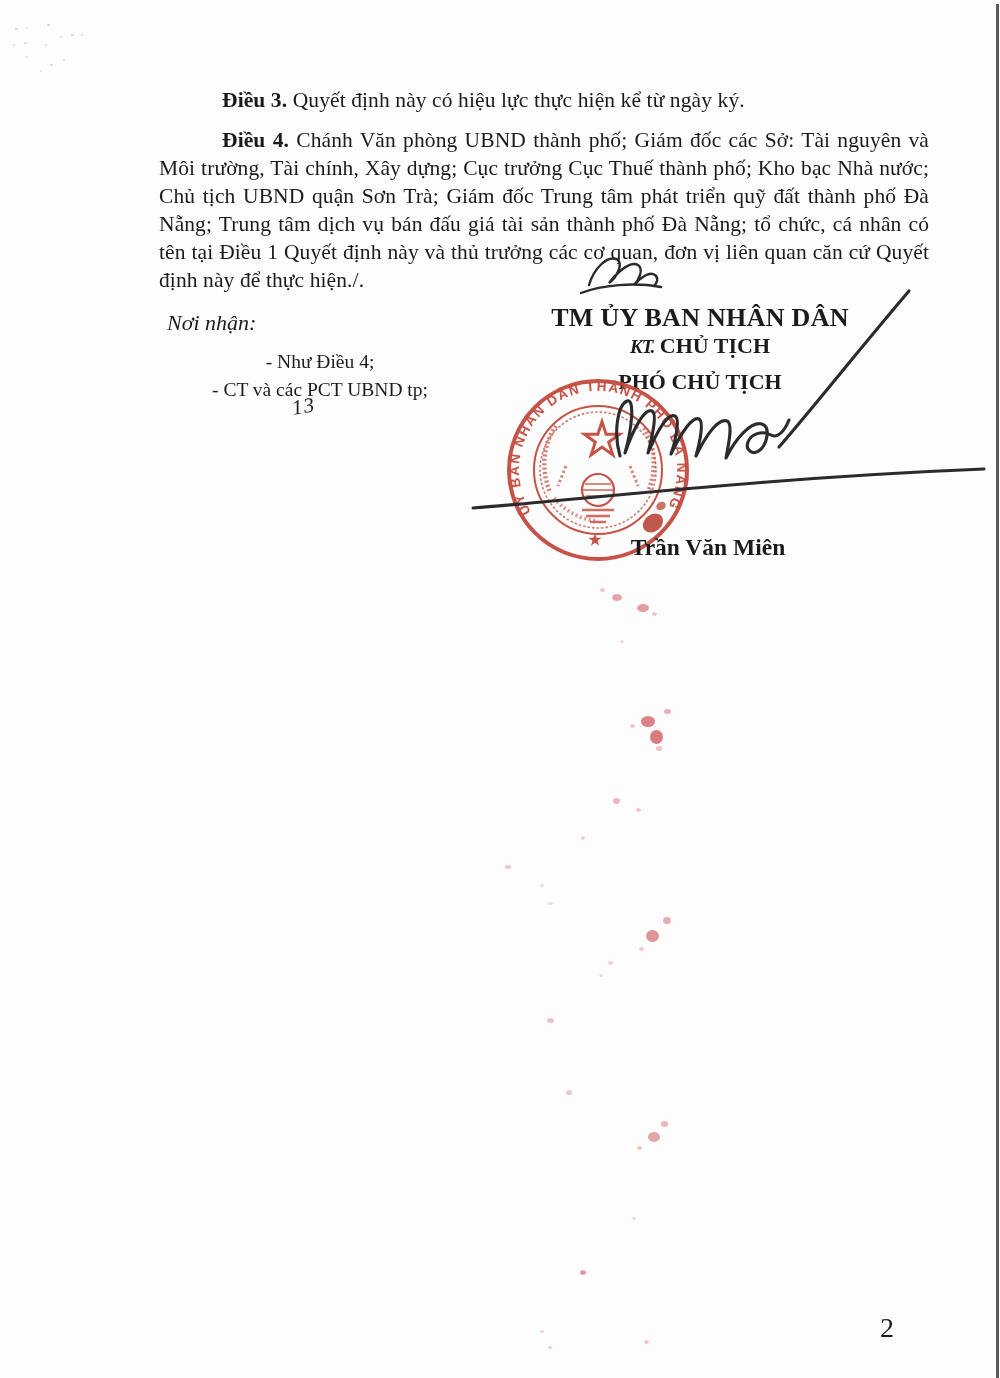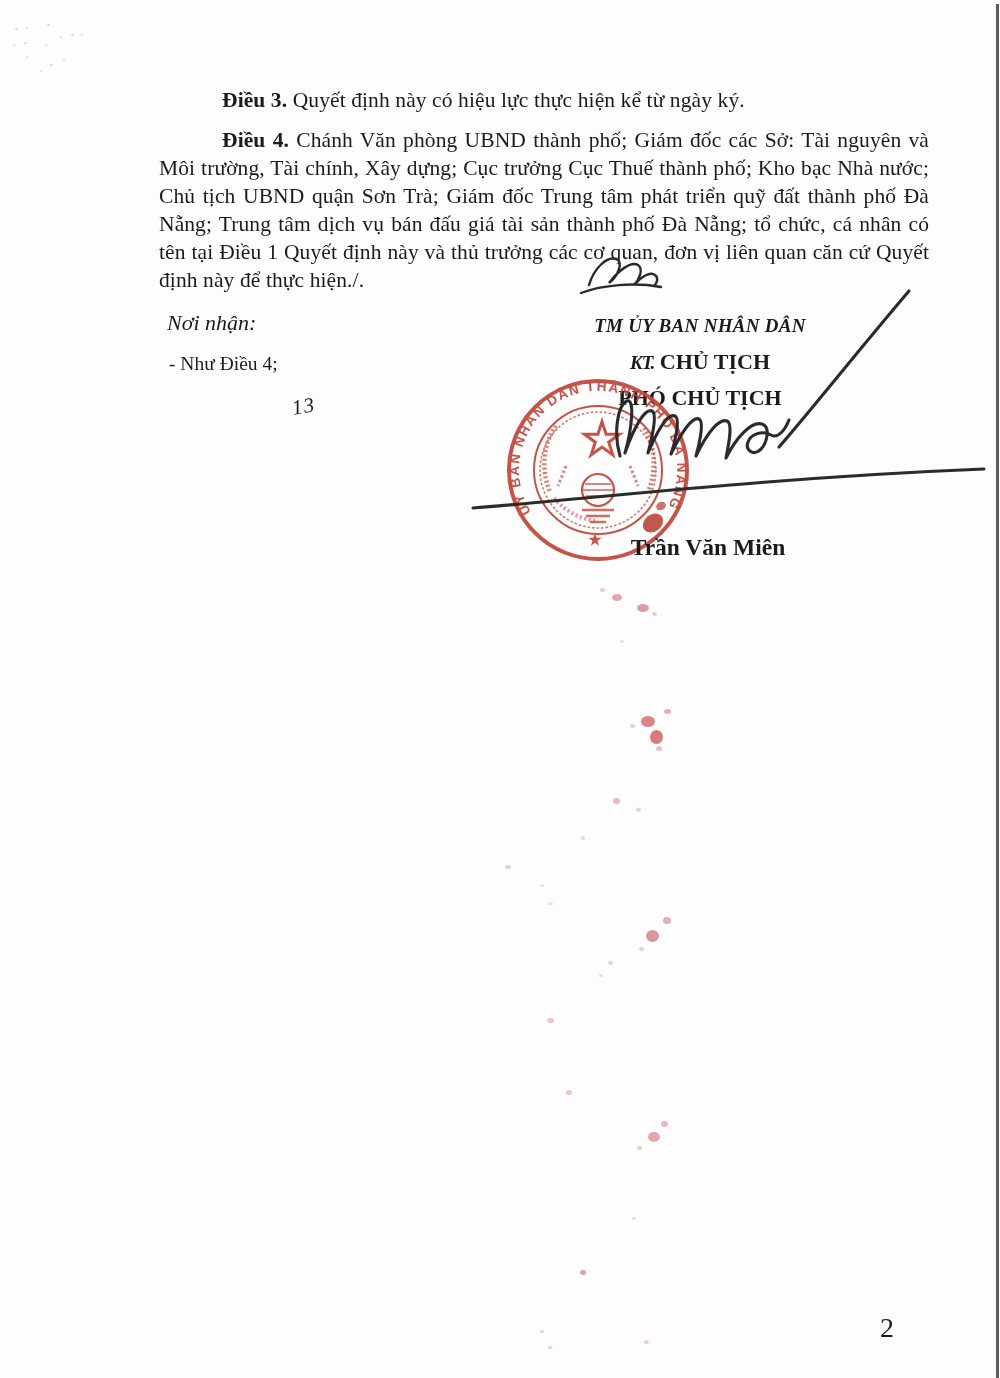--- a/index.html
+++ b/index.html
@@ -11,28 +11,28 @@
   
   .article{
     position:absolute;left:159px;width:770px;margin:0;
     font-size:21.5px;line-height:28px;text-align:justify;text-indent:63px;
     letter-spacing:.1px;
   }
   .article .lbl{font-weight:bold;}
   
   .recipients{position:absolute;left:155px;top:298px;width:330px;}
   .recipients .title{font-weight:normal;font-style:italic;font-size:22px;line-height:26px;margin:12px;}
-  .recipients .item{font-size:19.5px;line-height:27.5px;margin:14px;}
+  .recipients .item{font-size:19.5px;line-height:27.5px;margin:0;text-align:center;}
   .handwritten-13{
     position:absolute;left:292px;top:394px;font-size:21px;font-style:italic;
     transform:rotate(-10deg);color:#222;letter-spacing:1px;
   }
   
   .sig-head{position:absolute;left:535px;top:303px;width:330px;text-align:center;font-weight:bold;}
-  .sig-head .l1{font-size:19px;line-height:29px;letter-spacing:.3px;margin:8px;font-style:italic;}
+  .sig-head .l1{font-size:26px;line-height:29px;letter-spacing:.3px;margin:0;}
   .sig-head .l2{font-size:22px;line-height:27px;margin:0;}
   .sig-head .l2 .kt{font-style:italic;font-size:19px;letter-spacing:-1px;}
   .sig-head .l3{font-size:22px;line-height:27px;margin:8px;}
   .signer-name{
     position:absolute;left:560px;top:531px;width:290px;text-align:center;
     font-weight:bold;font-size:23.5px;margin:3px;
   }
   .page-number{position:absolute;left:880px;top:1312px;font-size:28px;}
   
   .stamp-svg{position:absolute;left:498px;top:370px;width:200px;height:200px;opacity:.93;}
@@ -103,20 +103,21 @@
       <div class="speck" style="left: 40px; top: 70px; width: 2px; height: 2px; opacity: 0.25; background: rgb(138, 138, 138);"></div>
     </div>
 
   <p class="article" style="top:86px;"><span class="lbl">Điều 3.</span><span> Quyết định này có hiệu lực thực hiện kể từ ngày ký.</span></p>
 
   <p class="article" style="top:126px;"><span class="lbl">Điều 4.</span><span> Chánh Văn phòng UBND thành phố; Giám đốc các Sở: Tài nguyên và Môi trường, Tài chính, Xây dựng; Cục trưởng Cục Thuế thành phố; Kho bạc Nhà nước; Chủ tịch UBND quận Sơn Trà; Giám đốc Trung tâm phát triển quỹ đất thành phố Đà Nẵng; Trung tâm dịch vụ bán đấu giá tài sản thành phố Đà Nẵng; tổ chức, cá nhân có tên tại Điều 1 Quyết định này và thủ trưởng các cơ quan, đơn vị liên quan căn cứ Quyết định này để thực hiện./.</span></p>
 
   <div class="recipients">
     <p class="title">Nơi nhận:</p>
     <p class="item">- Như Điều 4;</p>
+    <p class="item">- CT và các PCT UBND tp;</p>
   </div>
   <span class="handwritten-13">13</span>
 
   <div class="sig-head">
     <p class="l1">TM ỦY BAN NHÂN DÂN</p>
     <p class="l2"><span class="kt">KT.</span><span> CHỦ TỊCH</span></p>
     <p class="l3">PHÓ CHỦ TỊCH</p>
   </div>
 
   <svg class="stamp-svg" viewBox="0 0 200 200">

